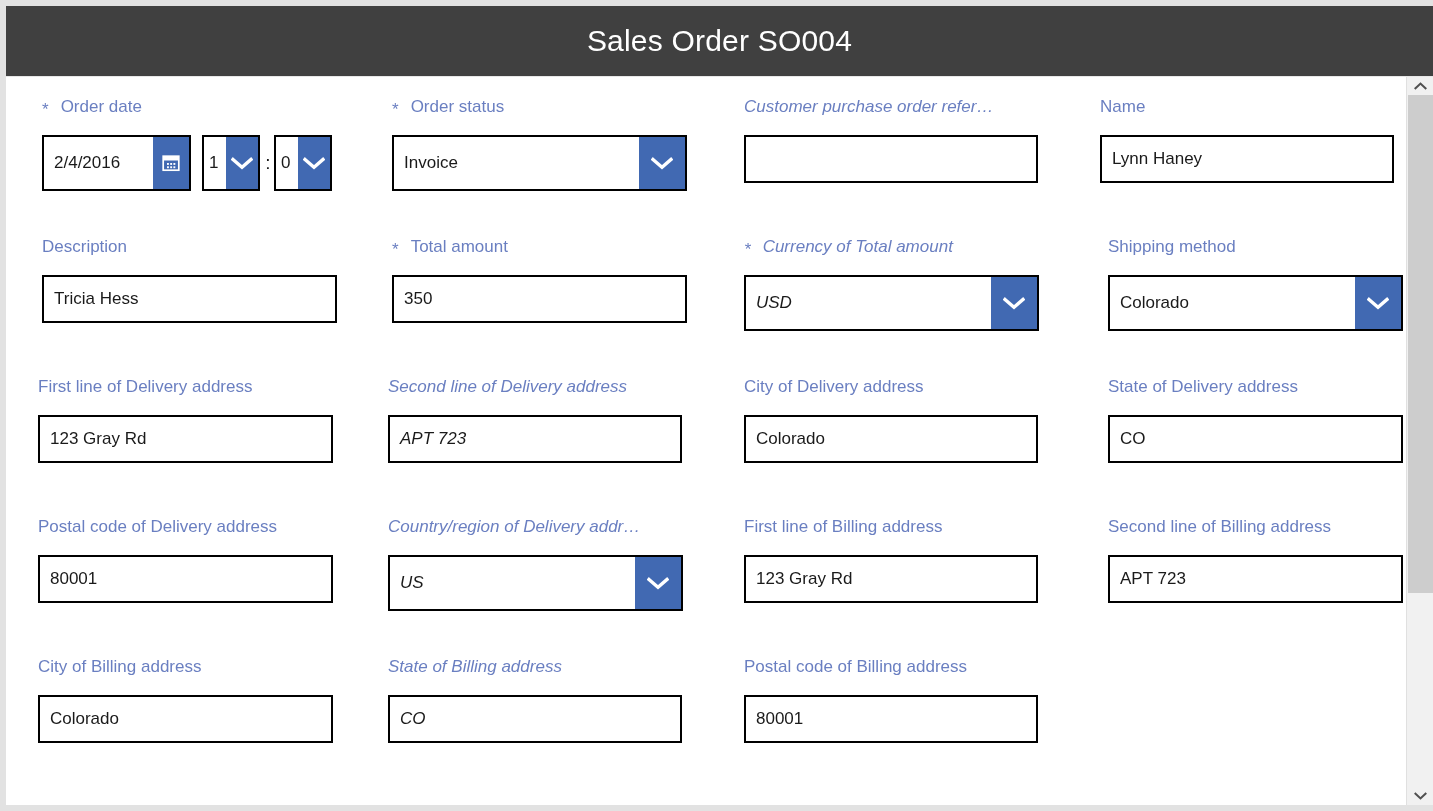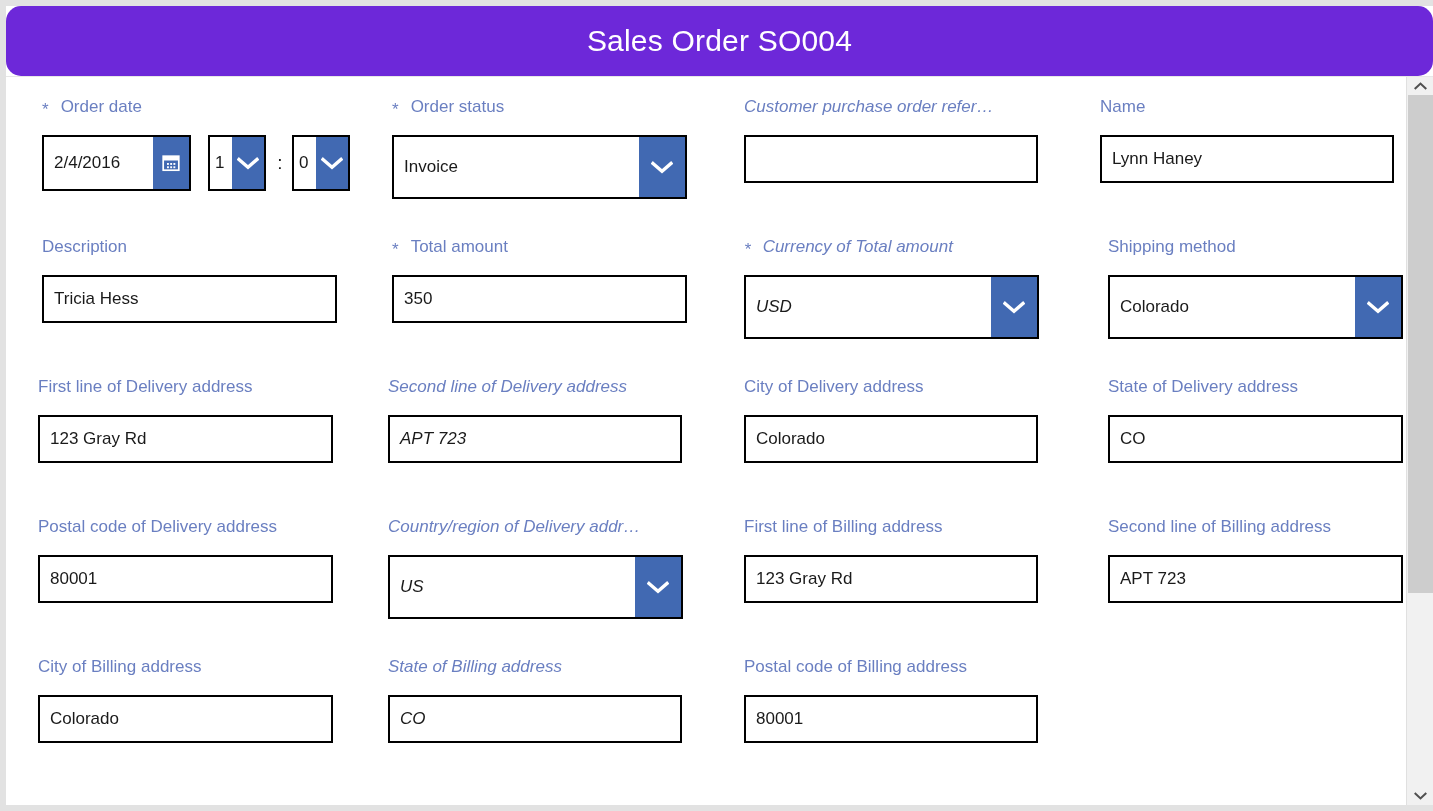--- a/index.html
+++ b/index.html
@@ -18,26 +18,25 @@
     border-left: 6px solid #e2e2e2;
     border-top: 6px solid #e2e2e2;
     border-right: 0;
     border-bottom: 6px solid #e2e2e2;
     display: flex;
     flex-direction: column;
   }
   #title-bar {
     flex: 0 0 auto;
     height: 70px;
-    background: #6d28d9;
+    background: #404040;
     color: #ffffff;
     display: flex;
     align-items: center;
     justify-content: center;
-    border-radius: 15px;
   }
   #title-bar .title-text {
     font-size: 30px;
     font-weight: 400;
     letter-spacing: 0.2px;
     color: #ffffff;
   }
   #body-area {
     flex: 1 1 auto;
     display: flex;
@@ -97,21 +96,21 @@
     align-items: center;
     padding: 0 10px;
     font-size: 17px;
     color: #1a1a1a;
   }
   .text-input.w-col3 { width: 294px; }
   .text-input.w-col4 { width: 294px; }
 
   .combo {
     width: 295px;
-    height: 64px;
+    height: 56px;
     border: 2px solid #000000;
     background: #ffffff;
     display: flex;
     align-items: stretch;
   }
   .combo .combo-value {
     flex: 1 1 auto;
     display: flex;
     align-items: center;
     padding: 0 10px;
@@ -129,21 +128,21 @@
   }
   .chev {
     width: 22px; height: 13px;
     display: block;
   }
 
   
   .datetime-row {
     display: flex;
     align-items: stretch;
-    gap: 6px;
+    gap: 0;
   }
   .date-box {
     width: 149px;
     height: 56px;
     border: 2px solid #000000;
     background: #ffffff;
     display: flex;
     align-items: stretch;
   }
   .date-box .date-value {

